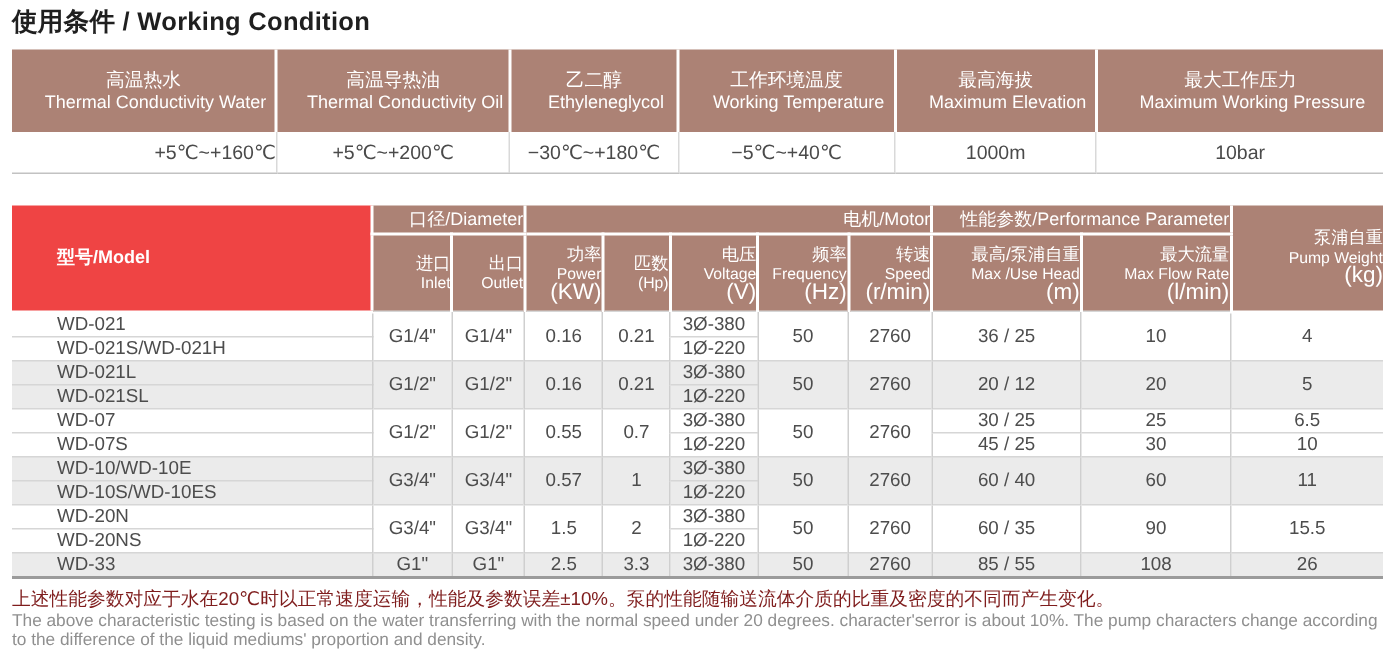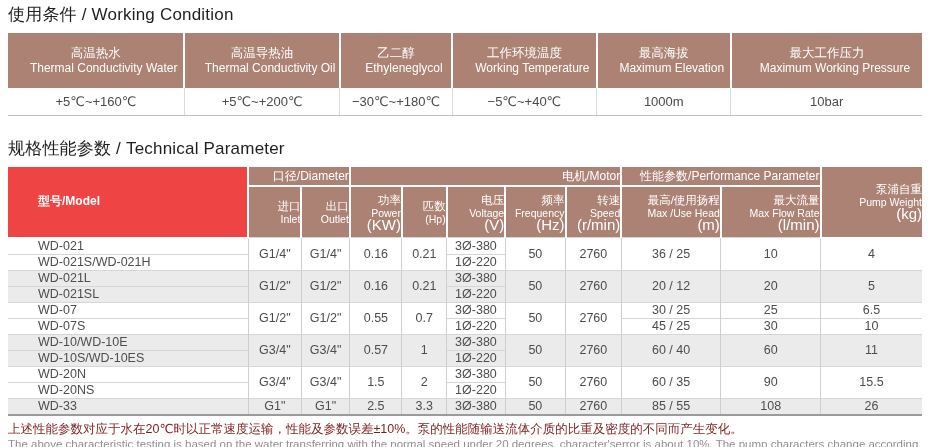--- a/index.html
+++ b/index.html
@@ -3,39 +3,39 @@
 <meta charset="utf-8">
 <style>
   html,body{margin:0;padding:0;background:#fff;}
   body{
     width:930px;height:447px;overflow:hidden;
     font-family:"Liberation Sans","DejaVu Sans",sans-serif;
     color:#404040;-webkit-font-smoothing:antialiased;
   }
   .page{padding:3px 8px 0 8px;}
   .section-title{
-    font-size:17px;font-weight:normal;color:#1f1f1f;
+    font-size:17px;font-weight:bold;color:#1f1f1f;
     margin:0 0 7px 0;letter-spacing:.2px;
   }
   
   table.wc{width:100%;border-collapse:collapse;table-layout:fixed;}
   table.wc th{
     background:#ac8275;color:#fff;font-weight:normal;
     height:55px;vertical-align:middle;text-align:center;
     border-left:2px solid #fff;padding:0;
   }
   table.wc th:first-child{border-left:none;}
   table.wc .cn{display:block;font-size:12.5px;line-height:15px;}
   table.wc .en{display:block;font-size:12px;line-height:15px;padding-left:16px;}
   table.wc td{
     height:27px;text-align:center;font-size:13px;color:#4a4a4a;
     border-left:1px solid #d9d9d9;border-bottom:1px solid #c2c2c2;
     background:#fff;padding:0;
   }
-  table.wc td:first-child{border-left:none;}
+  table.wc td:first-child{border-left:none;text-align:right;}
   
   .tp-wrap{margin-top:21px;}
   table.tp{width:100%;border-collapse:collapse;table-layout:fixed;border-bottom:2px solid #9b9b9b;}
   table.tp thead th{
     background:#ac8275;color:#fff;font-weight:normal;padding:0;
     border-left:2px solid #fff;vertical-align:middle;text-align:right;
   }
   table.tp thead tr.group-row th{height:18px;font-size:12px;border-bottom:2px solid #fff;}
   table.tp thead tr.sub-row th{height:50px;font-size:11px;line-height:13px;}
   table.tp thead th.model-h{
@@ -104,21 +104,20 @@
         <td>+5℃~+200℃</td>
         <td>−30℃~+180℃</td>
         <td>−5℃~+40℃</td>
         <td>1000m</td>
         <td>10bar</td>
       </tr>
     </tbody>
   </table>
 
   <div class="tp-wrap">
-    <h2 class="section-title">规格性能参数 / Technical Parameter</h2>
 
     <table class="tp">
       <colgroup>
         <col style="width:26.3%">
           <col style="width:5.8%">
           <col style="width:5.3%">
         <col style="width:5.7%">
           <col style="width:4.9%">
           <col style="width:6.4%">
         <col style="width:6.6%">
@@ -166,21 +165,21 @@
               <span class="l1">频率</span>
               <span class="l2">Frequency</span>
               <span class="l3">(Hz)</span>
             </th>
             <th>
               <span class="l1">转速</span>
               <span class="l2">Speed</span>
               <span class="l3">(r/min)</span>
             </th>
             <th>
-              <span class="l1">最高/使用扬程</span>
+              <span class="l1">最高/泵浦自重</span>
               <span class="l2">Max /Use Head</span>
               <span class="l3">(m)</span>
             </th>
             <th>
               <span class="l1">最大流量</span>
               <span class="l2">Max Flow Rate</span>
               <span class="l3">(l/min)</span>
             </th>
           </tr>
       </thead>

